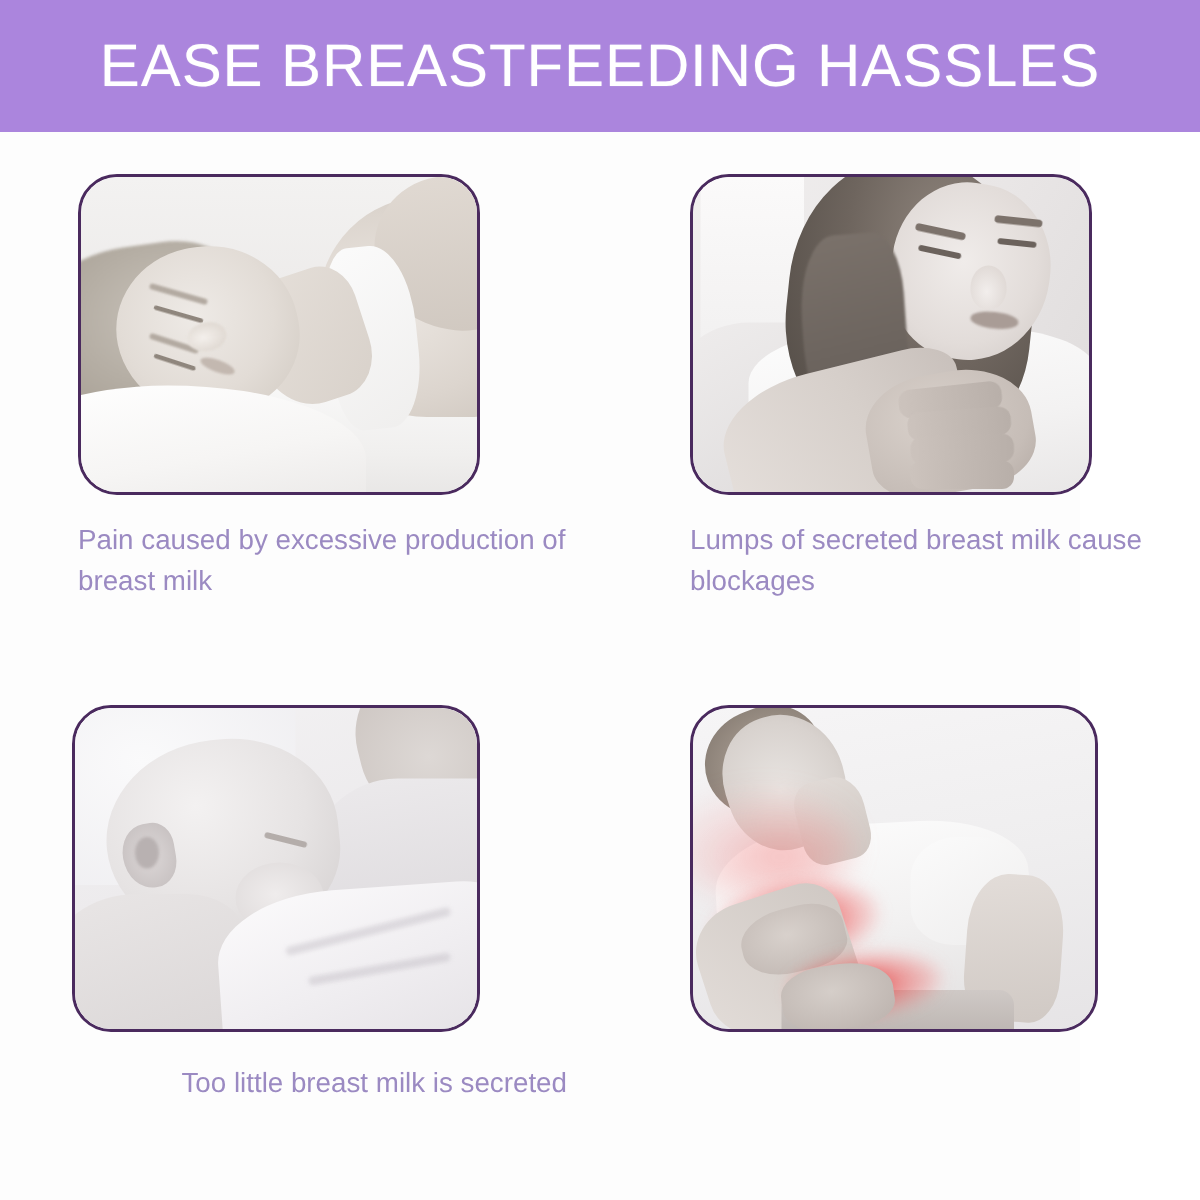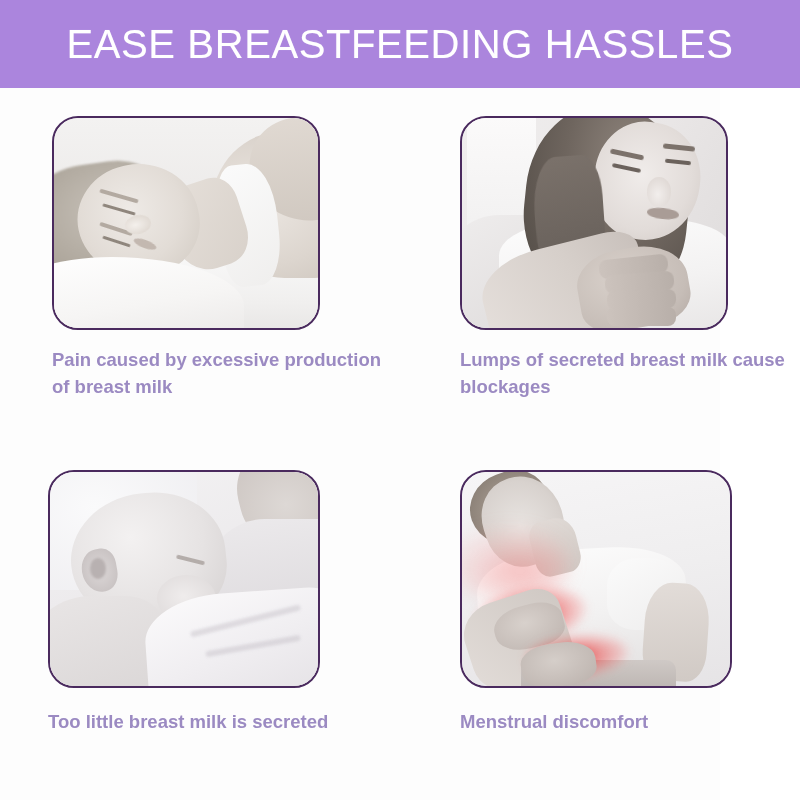--- a/index.html
+++ b/index.html
@@ -78,24 +78,24 @@
     overflow: hidden;
     border-radius: 24px;
   }
 
   .caption {
     margin-top: 16px;
     color: #9b8ac2;
     font-size: 18.5px;
     line-height: 27px;
     font-family: "Liberation Sans", sans-serif;
-    font-weight: 700;
+    font-weight: 400;
     max-width: 330px;
   }
-  .cell-2 .caption, .cell-3 .caption { margin-top: 20px; }
+  .cell-2 .caption, .cell-3 .caption { margin-top: 20px; text-align: right; }
 
   
 
   
   .s1 { background: linear-gradient(180deg,#f3f2f1 0%, #eceae9 45%, #e6e4e3 100%); }
   .s1 .bedsheet {
     position:absolute; left:-10%; top:58%; width:120%; height:50%;
     background: linear-gradient(180deg,#fbfbfb 0%, #f0efee 60%, #e4e2e1 100%);
     border-radius: 60% 45% 0 0 / 55% 40% 0 0;
   }
@@ -465,17 +465,16 @@
           <div class="neck"></div>
           <div class="pain-glow-3"></div>
           <div class="pain-glow-1"></div>
           <div class="arm-l"></div>
           <div class="hand-upper"></div>
           <div class="jeans"></div>
           <div class="pain-glow-2"></div>
           <div class="hand-lower"></div>
         </div>
       </div>
-      <div class="caption">Menstrual discomfort</div>
     </div>
 
   </div>
 </div>
 
 </body></html>

